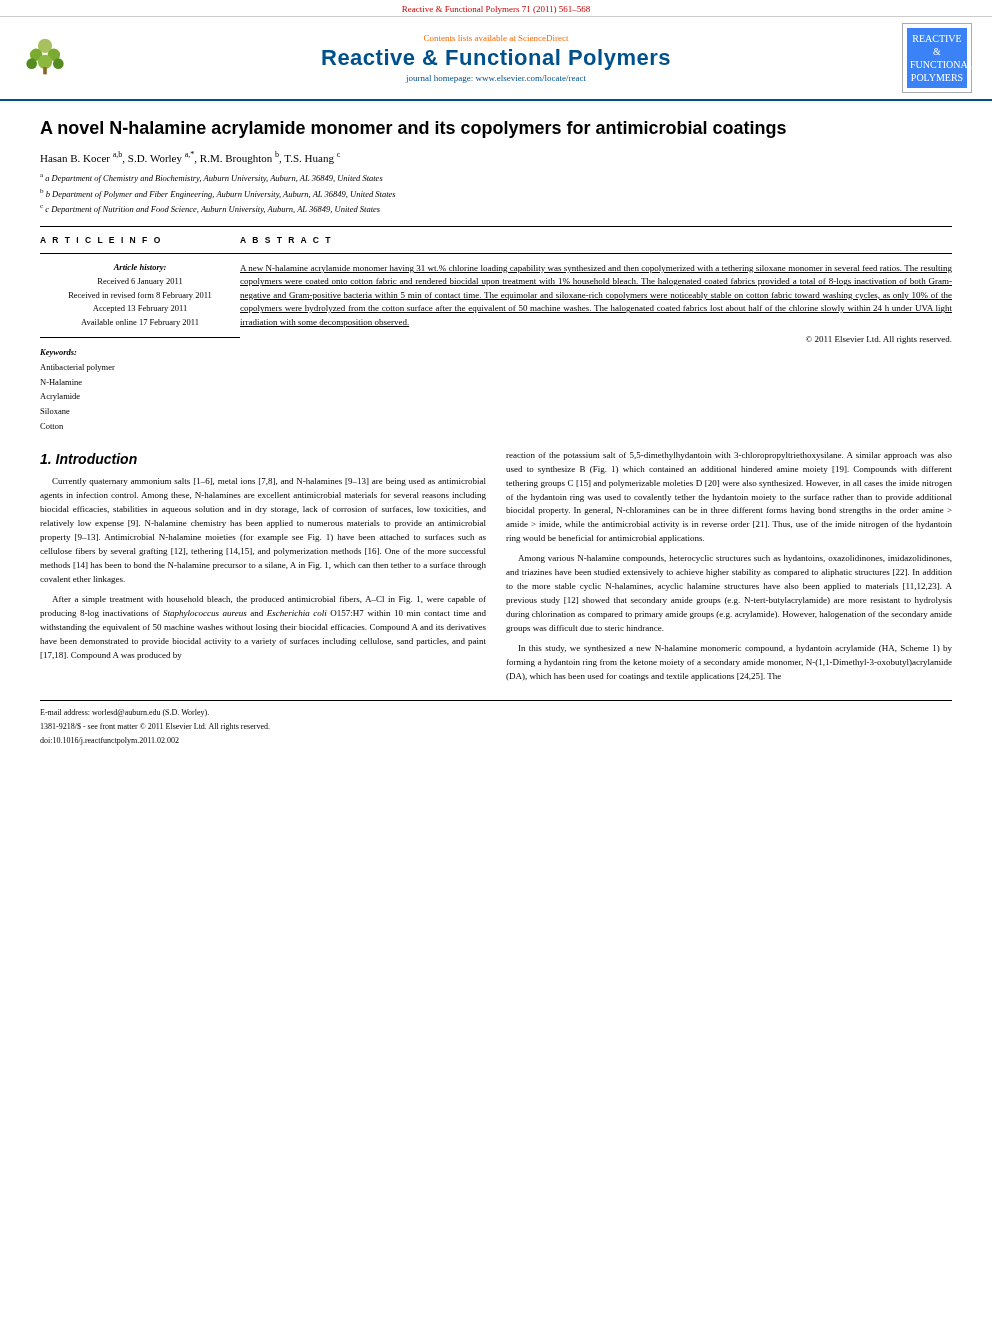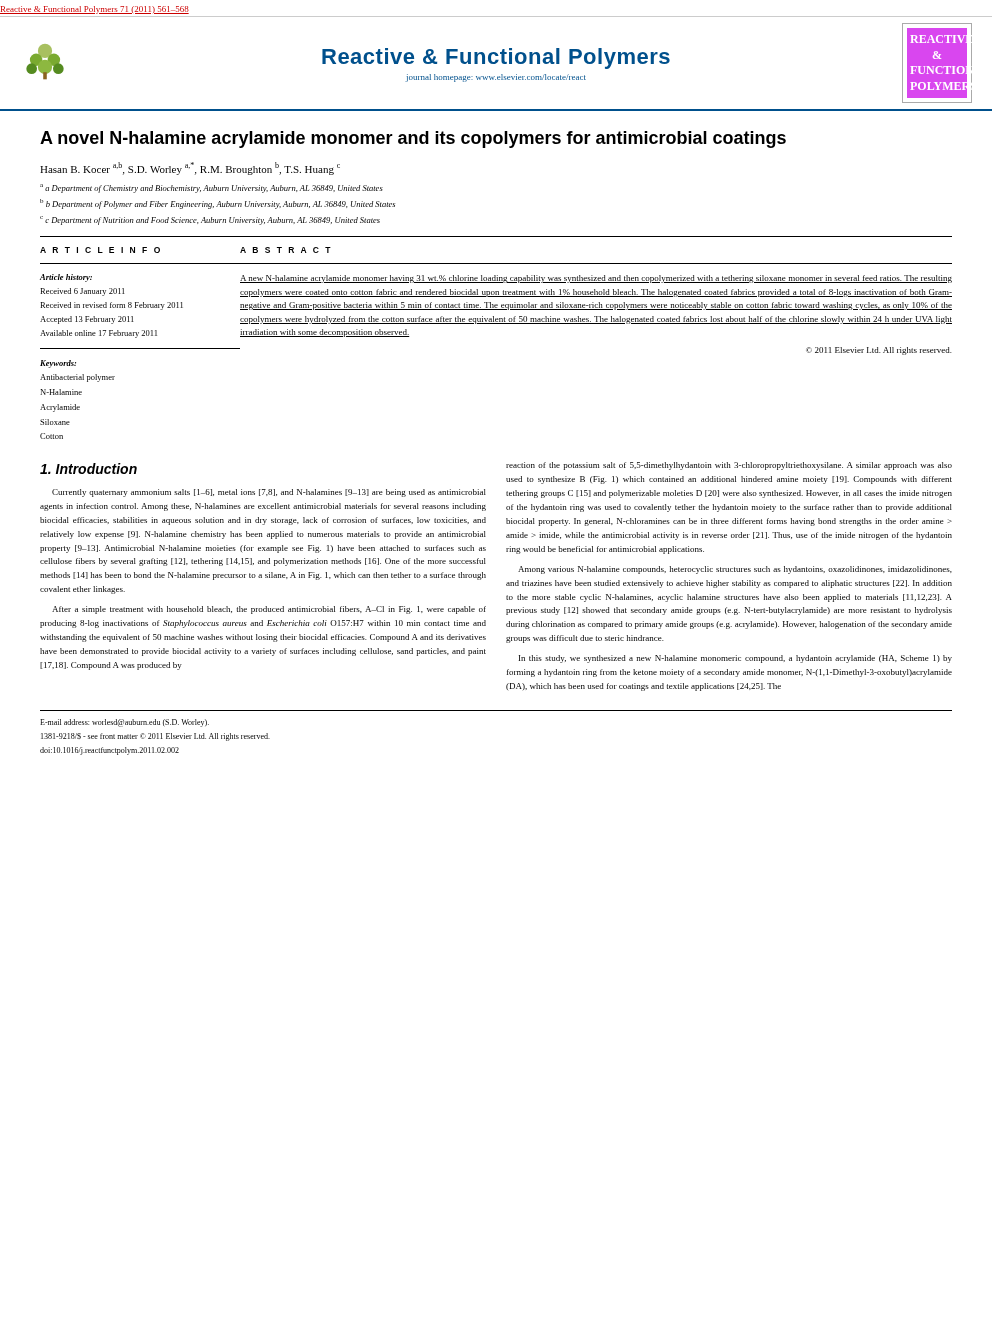--- a/index.html
+++ b/index.html
@@ -7,25 +7,25 @@
       background: #fff;
       font-family: "Times New Roman", Times, serif;
       font-size: 10px;
       color: #000;
       width: 992px;
       min-height: 1323px;
     }
 
     
     .top-bar {
+      text-align: center;
       font-size: 9px;
       color: #c00;
       padding: 4px 0 2px 0;
       border-bottom: 1px solid #ccc;
-      text-decoration: underline;
     }
 
     
     .journal-header {
       display: flex;
       align-items: center;
       padding: 6px 20px;
       border-bottom: 2px solid #00508c;
       position: relative;
     }
@@ -83,24 +83,24 @@
     }
 
     
     .journal-logo-box {
       border: 1px solid #aaa;
       padding: 4px;
       width: 70px;
       text-align: center;
     }
     .journal-logo-box-inner {
-      background: #d946ef;
+      background: #3b82f6;
       color: #fff;
-      font-size: 12px;
-      font-weight: bold;
+      font-size: 10px;
+      font-weight: normal;
       padding: 4px 3px;
       text-align: center;
       line-height: 1.3;
     }
 
     
     .main-content {
       padding: 16px 40px 16px 40px;
     }
 
@@ -171,20 +171,21 @@
       font-size: 8.5px;
       margin-bottom: 8px;
     }
     .article-history .label {
       font-style: italic;
       font-weight: bold;
     }
     .article-history p {
       margin-bottom: 2px;
       line-height: 1.4;
+      text-align: center;
     }
 
     .keywords-section {
       font-size: 8.5px;
       margin-top: 6px;
     }
     .keywords-section .label {
       font-style: italic;
       font-weight: bold;
     }
@@ -275,20 +276,24 @@
         <ellipse cx="10" cy="30" rx="6" ry="6" fill="#558b20"></ellipse>
         <ellipse cx="25" cy="28" rx="8" ry="8" fill="#8db840"></ellipse>
         <ellipse cx="40" cy="30" rx="6" ry="6" fill="#558b20"></ellipse>
         <rect x="23" y="34" width="4" height="8" fill="#8b6320"></rect>
       </svg>
       <span class="elsevier-text"></span>
     </div>
   </div>
 
   <div class="journal-header-center">
+    <div class="sciencedirect-link">
+      <span>Contents lists available at </span>
+      <span style="color:#f60;">ScienceDirect</span>
+    </div>
     <div class="journal-title">Reactive &amp; Functional Polymers</div>
     <div class="journal-homepage">
       <span>journal homepage: </span>
       <span class="link-style">www.elsevier.com/locate/react</span>
     </div>
   </div>
 
   <div class="journal-header-right">
     <div class="journal-logo-box">
       <div class="journal-logo-box-inner">

